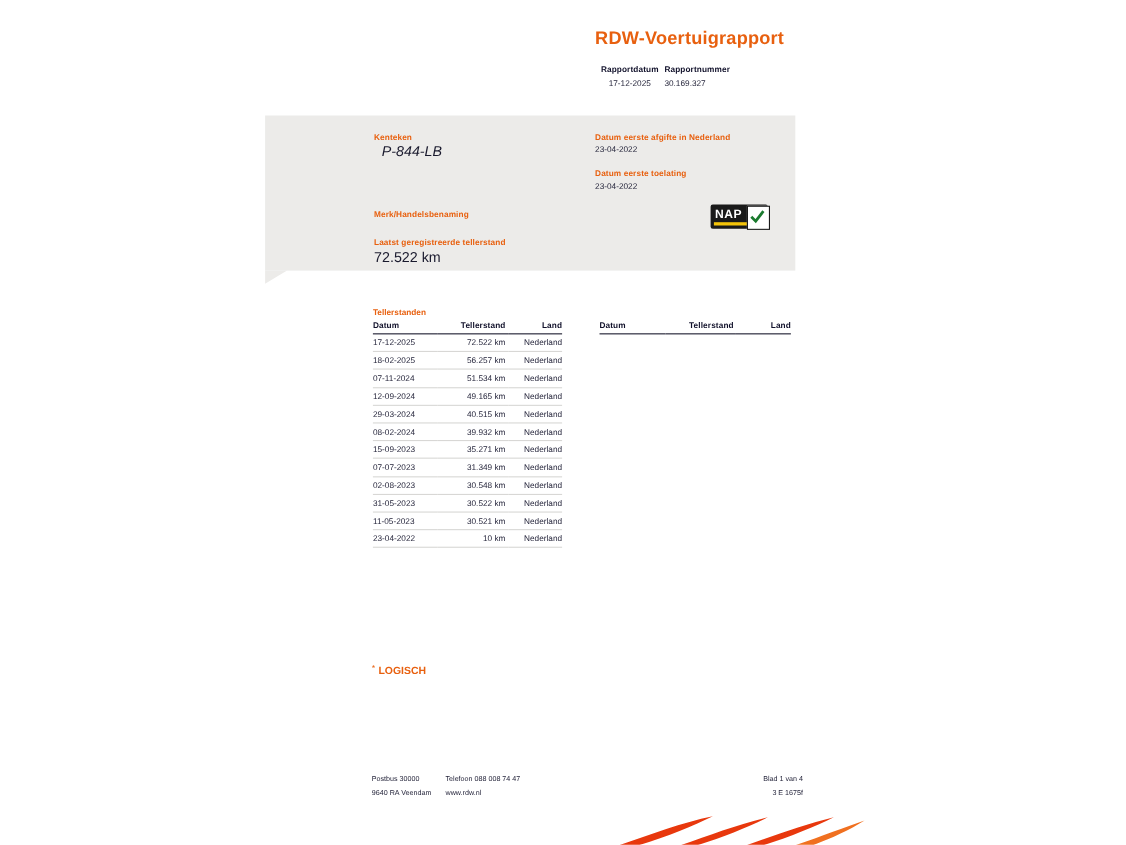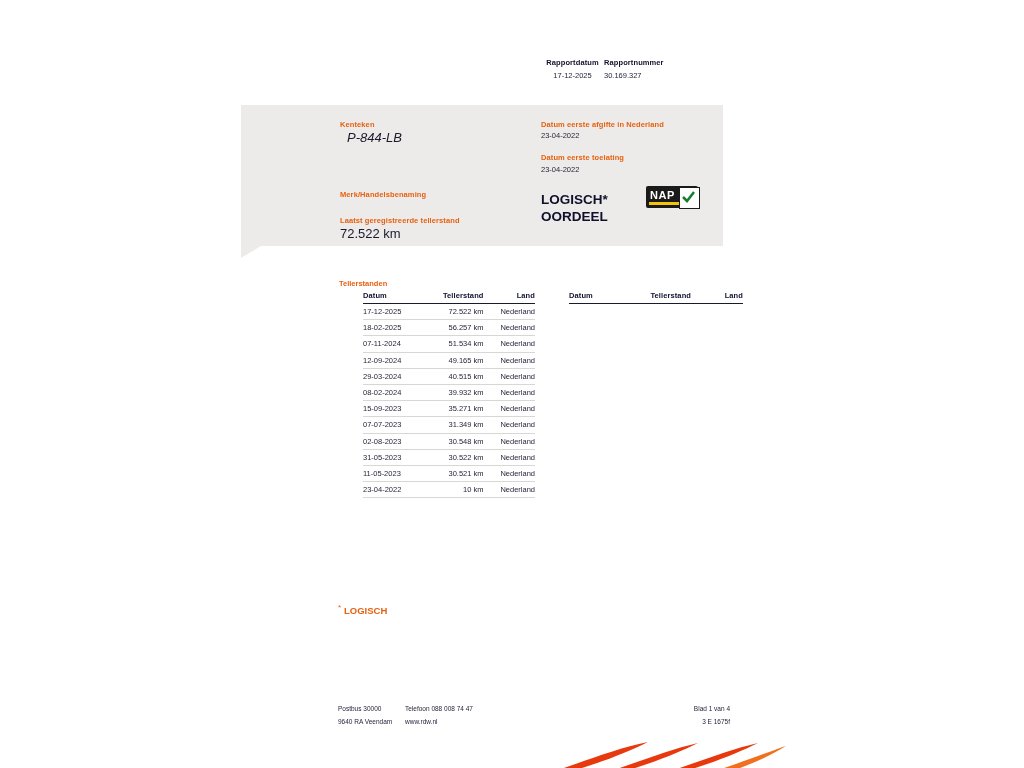--- a/index.html
+++ b/index.html
@@ -167,21 +167,20 @@
     left: 339px;
     top: 279px;
     font-size: 7.5px;
     font-weight: bold;
     color: #e8600f;
   }
   .tbl {
     position: absolute;
     font-size: 7.5px;
     border-collapse: collapse;
-    margin-left: 24px;
   }
   .tbl.left { left: 339px; top: 291px; width: 172px; }
   .tbl.right { left: 545px; top: 291px; width: 174px; }
   .tbl th {
     font-size: 7.5px;
     font-weight: bold;
     color: #10102a;
     padding: 0 0 3px 0;
     border-bottom: 1px solid #1a1a2e;
     text-align: left;
@@ -255,20 +254,21 @@
     height: 34px;
     overflow: hidden;
   }
 </style>
 </head>
 <body>
 
 <div class="page">
 
 
+  <div class="report-title">RDW-Voertuigrapport</div>
 
   <div class="meta-row">
     <div class="meta-col c1">
       <div class="meta-label">Rapportdatum</div>
       <div class="meta-value">17-12-2025</div>
     </div><div class="meta-col c2">
       <div class="meta-label">Rapportnummer</div>
       <div class="meta-value">30.169.327</div>
     </div>
   </div>
@@ -283,24 +283,20 @@
     <div class="p-value" style="left:99px; top:121px;">72.522 km</div>
 
     <div class="p-label" style="left:300px; top:15px;">Datum eerste afgifte in Nederland</div>
     <div class="p-value small" style="left:300px; top:26px;">23-04-2022</div>
 
     <div class="p-label" style="left:300px; top:48px;">Datum eerste toelating</div>
     <div class="p-value small" style="left:300px; top:60px;">23-04-2022</div>
   </div>
   <div class="panel-notch"></div>
 
-  <div class="verdict">
-    <span>LOGISCH*</span><br>
-    <span>OORDEEL</span>
-  </div>
 
   <div class="nap-badge">
     <span class="nap-text">NAP</span>
     <span class="nap-bar"></span>
     <span class="nap-check">
       <svg width="17" height="18" viewBox="0 0 17 18">
         <path d="M3 9 L7 13 L14 4" stroke="#1a7a2e" stroke-width="2.5" fill="none"></path>
       </svg>
     </span>
   </div>

